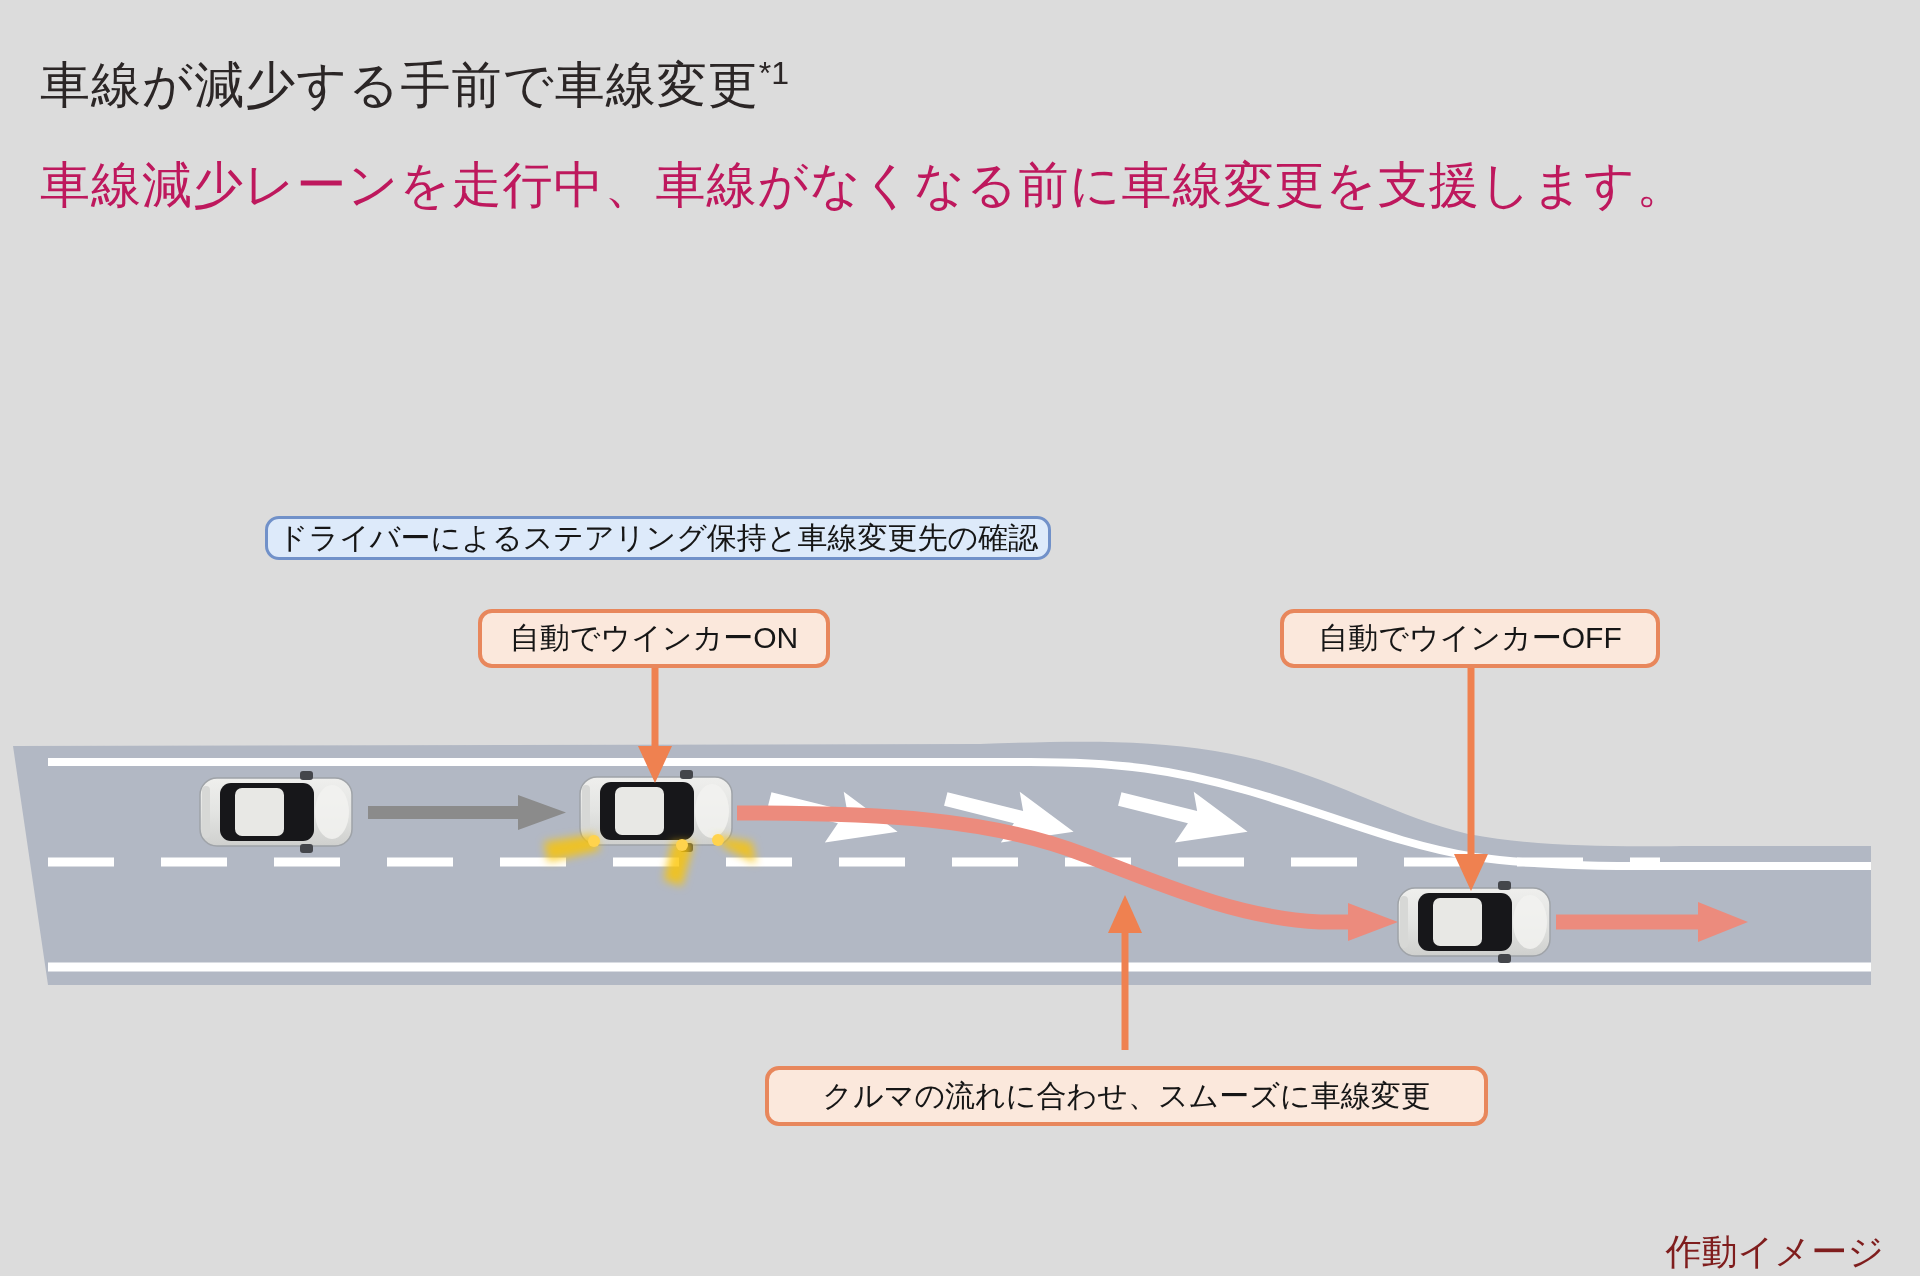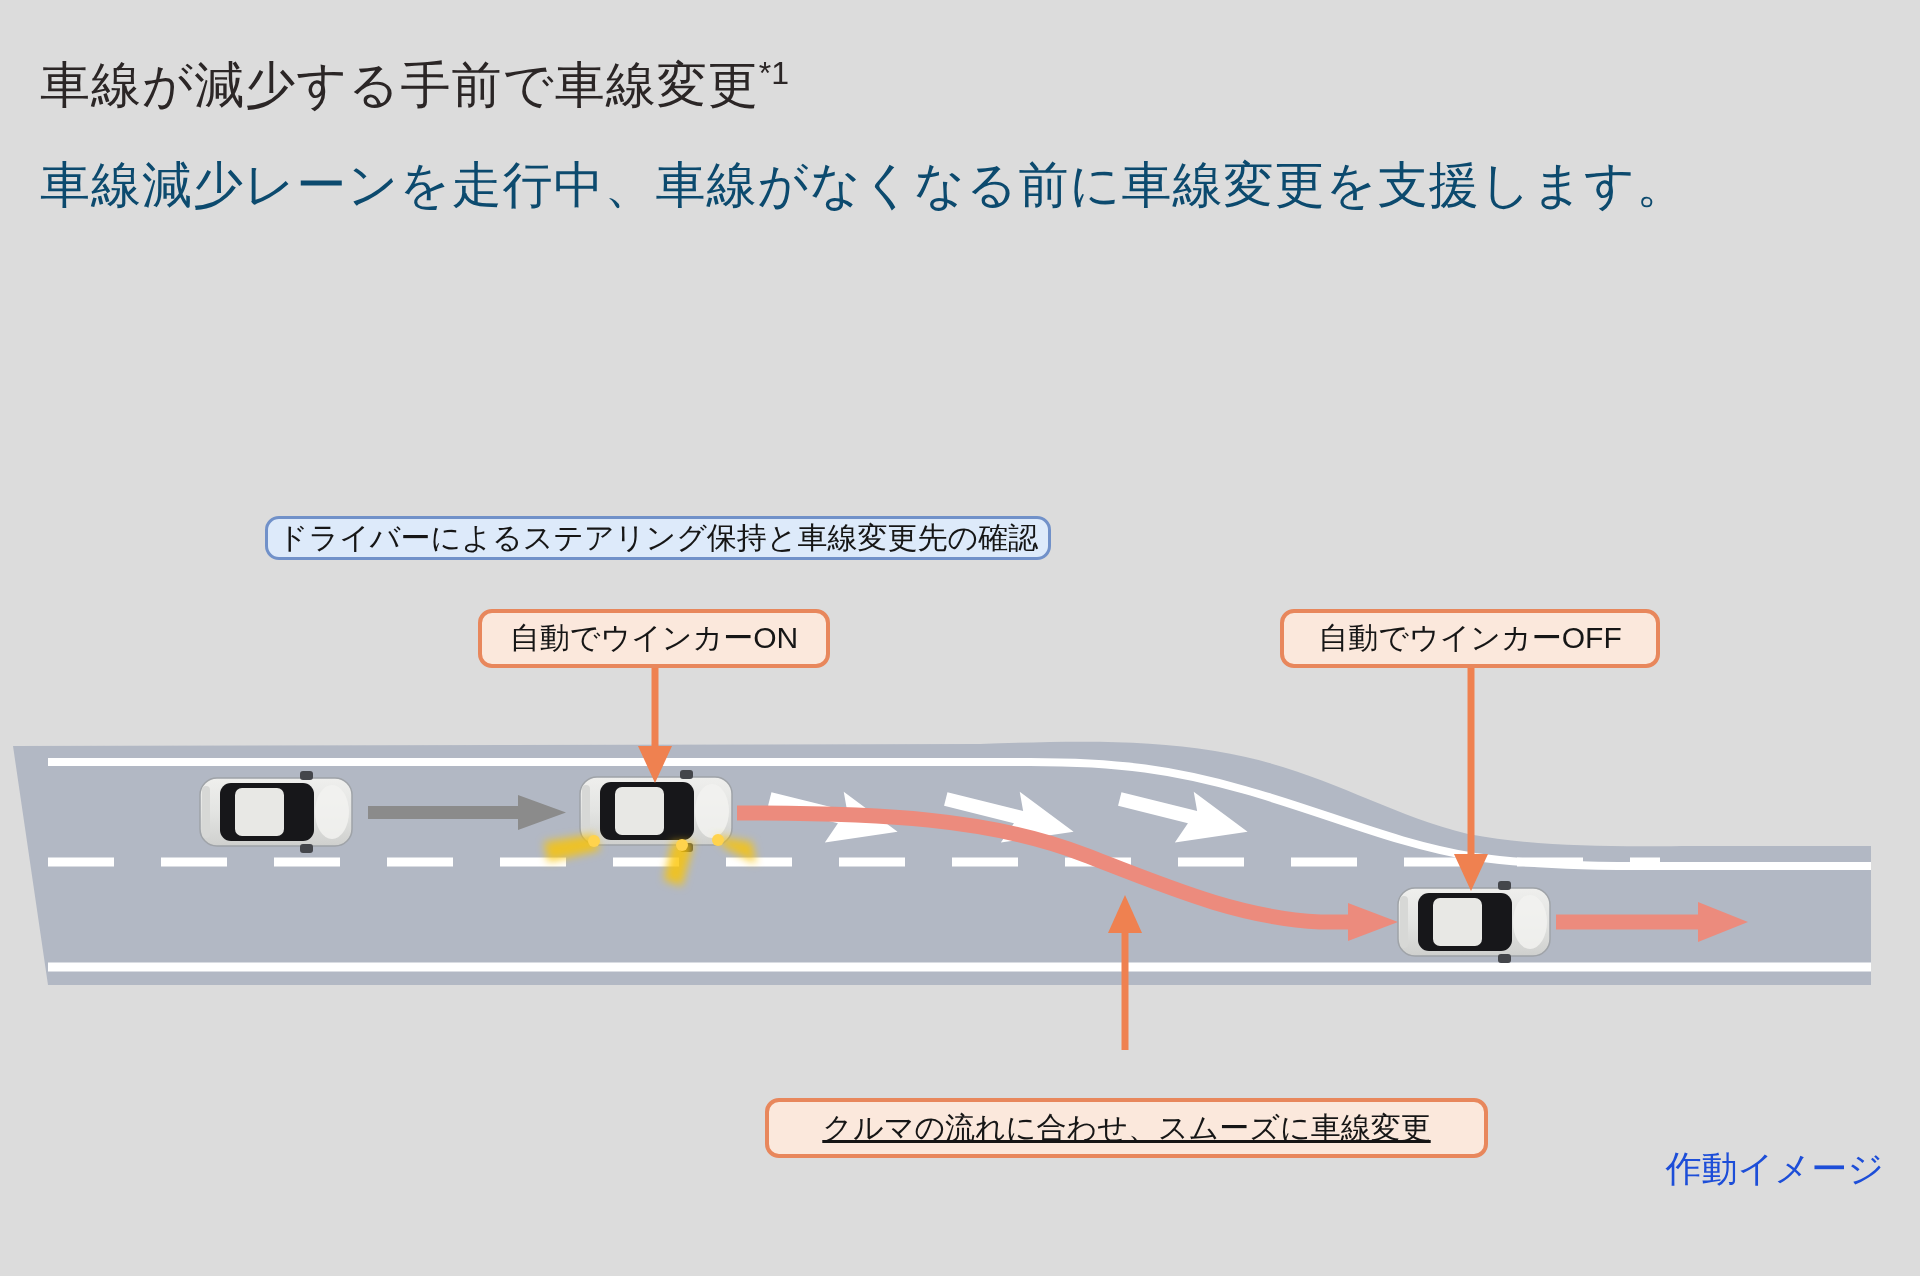--- a/index.html
+++ b/index.html
@@ -19,21 +19,21 @@
     position:absolute;left:40px;top:52px;
     font-size:50px;letter-spacing:1px;
     color:#2b2626;white-space:nowrap;
   }
   .heading .note{
     font-size:32px;vertical-align:18px;letter-spacing:0;
   }
   .subheading{
     position:absolute;left:40px;top:152px;
     font-size:50px;letter-spacing:1px;
-    color:#0c4a6e;white-space:nowrap;
+    color:#be185d;white-space:nowrap;
   }
   .callout{
     position:absolute;
     display:flex;align-items:center;justify-content:center;
     border-radius:14px;
     font-size:30px;color:#161616;
     white-space:nowrap;
     box-sizing:border-box;
     z-index:3;
   }
@@ -42,24 +42,24 @@
     background:#ddeafa;
   }
   .callout.orange{
     border:4px solid #e8875c;
     background:#fbe8dc;
     margin-top:16px;
   }
   .callout-steering{left:265px;top:516px;width:786px;height:44px;}
   .callout-blinker-on{left:478px;top:593px;width:352px;height:59px;}
   .callout-blinker-off{left:1280px;top:593px;width:380px;height:59px;}
-  .callout-lane-change{left:765px;top:1082px;width:723px;height:60px;text-decoration:underline;}
+  .callout-lane-change{left:765px;top:1050px;width:723px;height:60px;}
   .caption{
-    position:absolute;right:36px;top:1145px;
-    font-size:36px;color:#1d4ed8;white-space:nowrap;
+    position:absolute;right:36px;top:1228px;
+    font-size:36px;color:#7f1d1d;white-space:nowrap;
   }
 </style>
 </head>
 <body>
 
 <div class="stage">
 
   <div class="heading"><span>車線が減少する手前で車線変更</span><span class="note">*1</span></div>
 
   <div class="subheading">車線減少レーンを走行中、車線がなくなる前に車線変更を支援します。</div>

